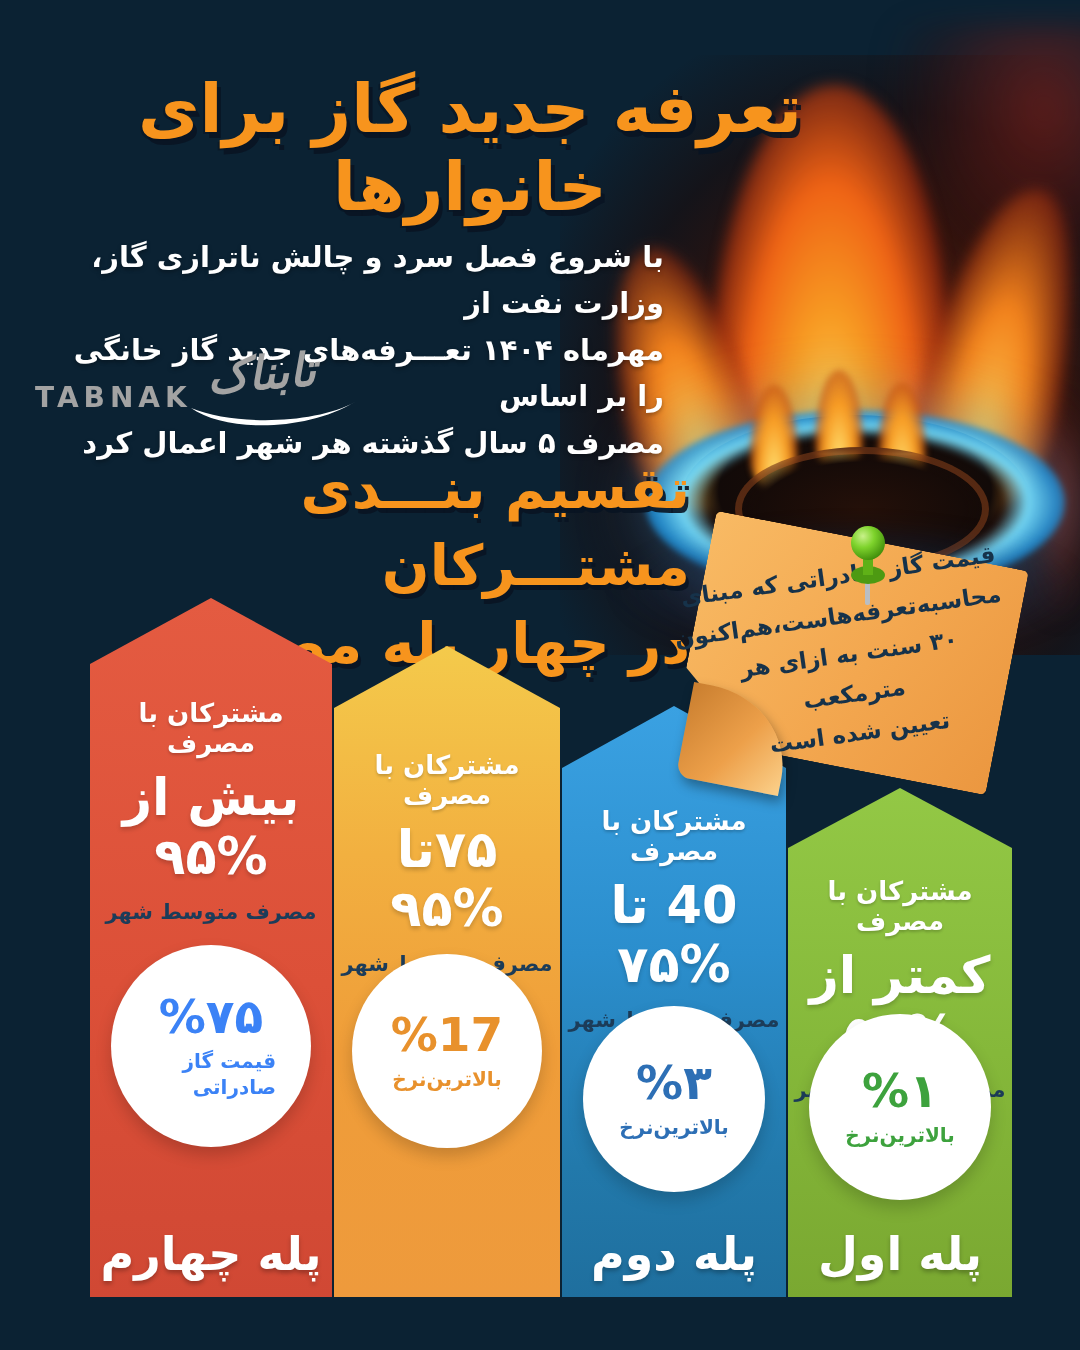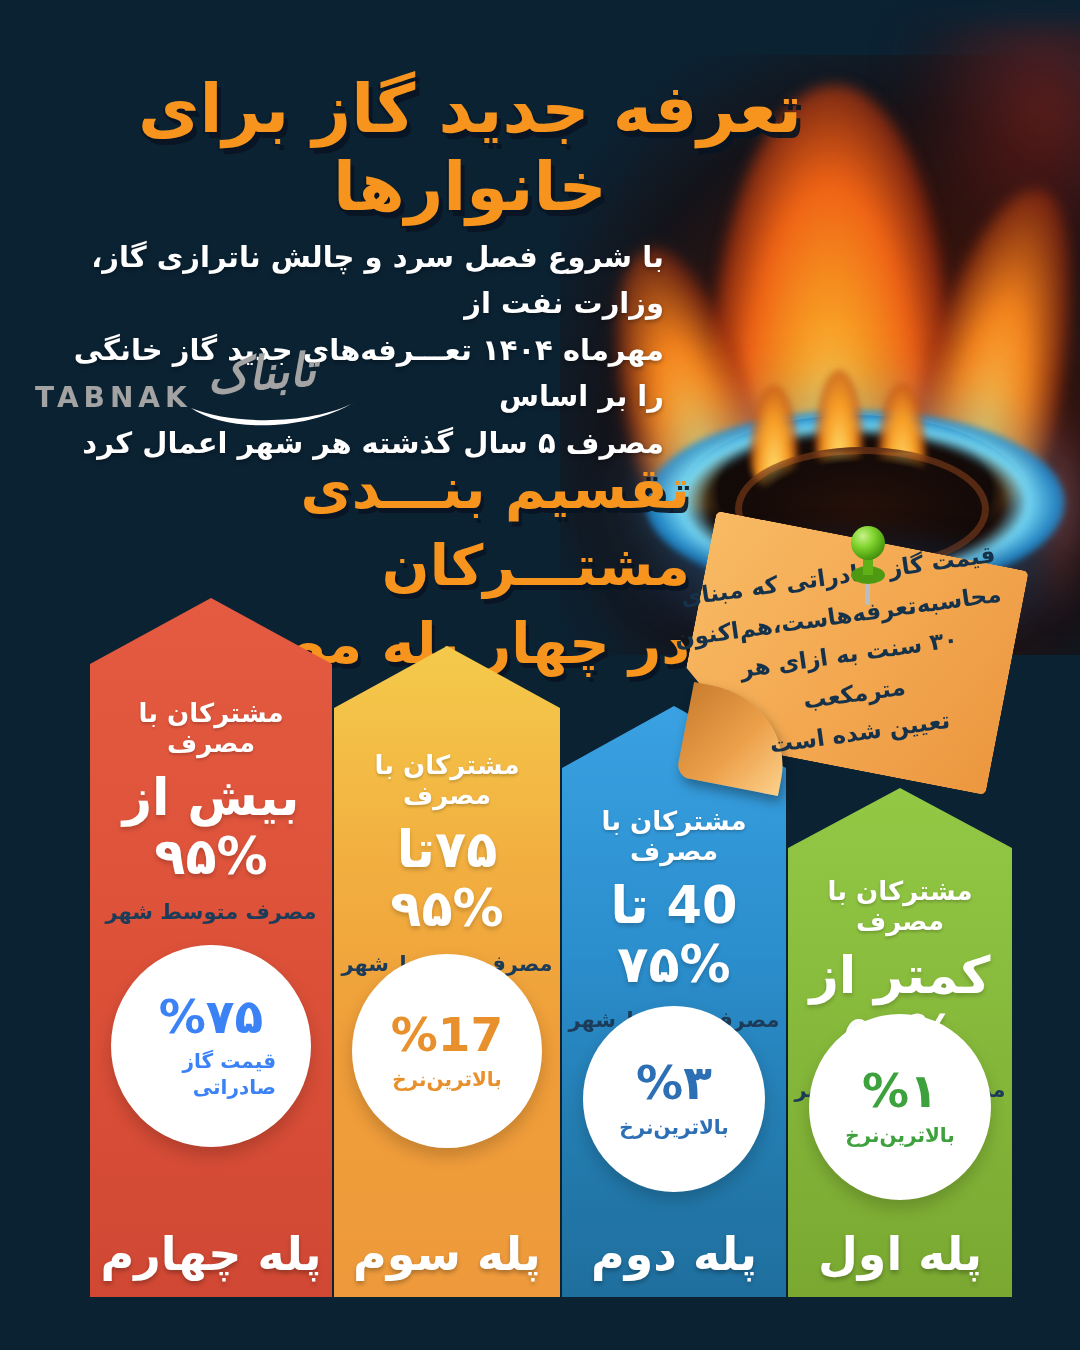--- a/index.html
+++ b/index.html
@@ -187,21 +187,20 @@
   <div class="col col-orange">
     <div class="col-inner">
       <div class="tier-header">مشترکان با مصرف</div>
       <div class="tier-range">۷۵تا %۹۵</div>
       <div class="tier-sub">مصرف متوسط شهر</div>
     </div>
     <div class="badge">
       <div class="badge-value">%17</div>
       <div class="badge-label">بالاترین‌نرخ</div>
     </div>
-    <div class="step-label">پله سوم</div>
   </div>
 
   <div class="col col-blue">
     <div class="col-inner">
       <div class="tier-header">مشترکان با مصرف</div>
       <div class="tier-range">40 تا %۷۵</div>
       <div class="tier-sub">مصرف متوسط شهر</div>
     </div>
     <div class="badge">
       <div class="badge-value">%۳</div>

